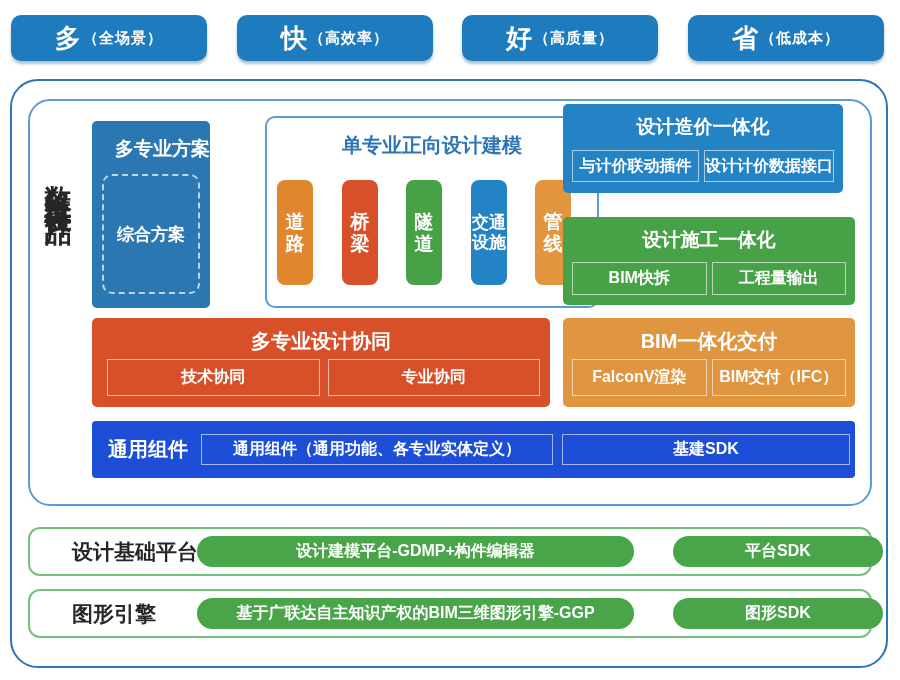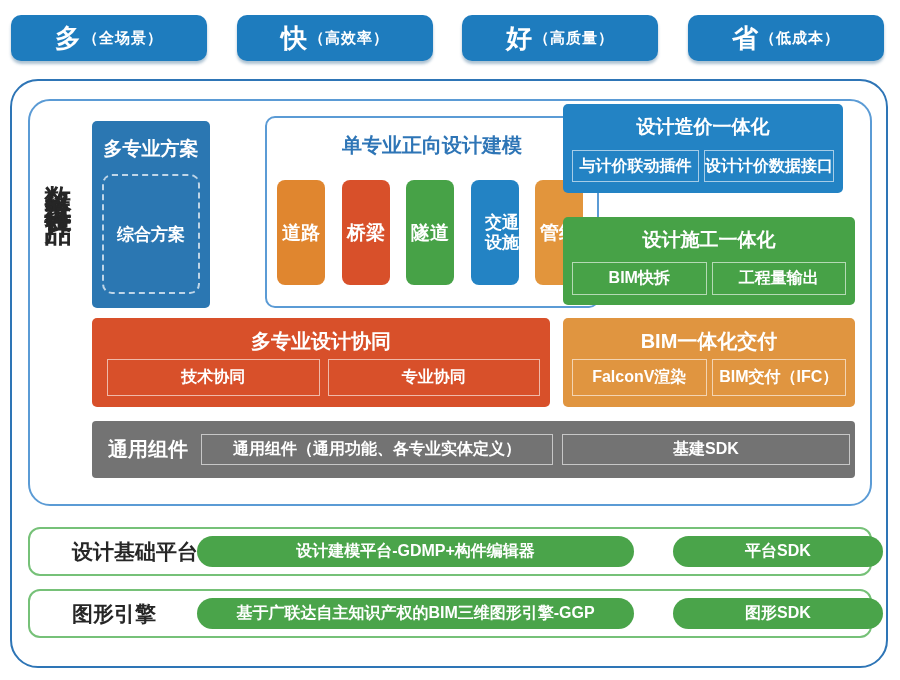--- a/index.html
+++ b/index.html
@@ -25,32 +25,32 @@
 
   .side-title {
     position: absolute; left: 36px; top: 164px; width: 40px;
     writing-mode: vertical-rl; text-orientation: upright;
     font-size: 27px; font-weight: bold; color: #262626; letter-spacing: 5px;
   }
 
   
   .plan-box { position: absolute; left: 92px; top: 121px; width: 118px; height: 187px;
     background: #2B77B2; border-radius: 5px; }
-  .plan-title { text-align: center; padding-top: 15px; color: #fff; font-size: 19px; font-weight: bold; }
+  .plan-title { text-align: right; padding-top: 15px; color: #fff; font-size: 19px; font-weight: bold; }
   .plan-dashed { position: absolute; left: 10px; right: 10px; top: 53px; bottom: 14px;
     border: 2px dashed rgba(255,255,255,0.70); border-radius: 10px;
     display: flex; align-items: center; justify-content: center;
     color: #fff; font-size: 17px; font-weight: bold; }
 
   
   .modeling-box { position: absolute; left: 218px; top: 116px; width: 334px; height: 192px;
     background: #fff; border: 2px solid #5B9BD5; border-radius: 10px; margin-left: 47px; }
   .modeling-title { text-align: center; margin-top: 14px; color: #2E75B6; font-size: 20px; font-weight: bold; }
-  .mod-item { position: absolute; top: 62px; width: 48px; height: 105px; border-radius: 8px;
-    display: flex; align-items: center; justify-content: center; text-align: right;
+  .mod-item { position: absolute; top: 62px; width: 36px; height: 105px; border-radius: 8px;
+    display: flex; align-items: center; justify-content: center; text-align: center;
     color: #fff; font-size: 19px; font-weight: bold; line-height: 1.15; }
   .mod-item.small-text { font-size: 17px; }
 
   
   .sec-box { position: absolute; border-radius: 5px; color: #fff; }
   .sec-title { text-align: center; font-weight: bold; color: #fff; }
   .sub-row { position: absolute; display: flex; }
   .sub-cell { flex: 1; border: 1px solid rgba(255,255,255,0.60);
     display: flex; align-items: center; justify-content: center;
     color: #fff; font-weight: bold; font-size: 16px; white-space: nowrap; }
@@ -62,21 +62,21 @@
 
   .cost-box .sec-title, .constr-box .sec-title { padding-top: 10px; font-size: 19px; }
   .collab-box .sec-title, .deliv-box .sec-title { padding-top: 10px; font-size: 20px; }
   .cost-box .sub-row { left: 9px; right: 9px; top: 46px; height: 32px; gap: 5px; }
   .constr-box .sub-row { left: 9px; right: 9px; top: 45px; height: 33px; gap: 5px; }
   .collab-box .sub-row { left: 15px; right: 10px; top: 41px; height: 37px; gap: 8px; }
   .deliv-box .sub-row { left: 9px; right: 9px; top: 41px; height: 37px; gap: 5px; }
 
   
   .common-row { position: absolute; left: 92px; top: 421px; width: 763px; height: 57px;
-    background: #737373; border-radius: 4px; }
+    background: #1d4ed8; border-radius: 4px; }
   .common-label { position: absolute; left: 16px; top: 0; height: 100%;
     display: flex; align-items: center; color: #fff; font-size: 20px; font-weight: bold; }
   .common-cell { position: absolute; top: 13px; height: 31px;
     border: 1px solid rgba(255,255,255,0.60);
     display: flex; align-items: center; justify-content: center;
     color: #fff; font-weight: bold; font-size: 16px; white-space: nowrap; }
   .common-cell.c1 { left: 109px; width: 352px; }
   .common-cell.c2 { left: 470px; width: 288px; }
 
   

